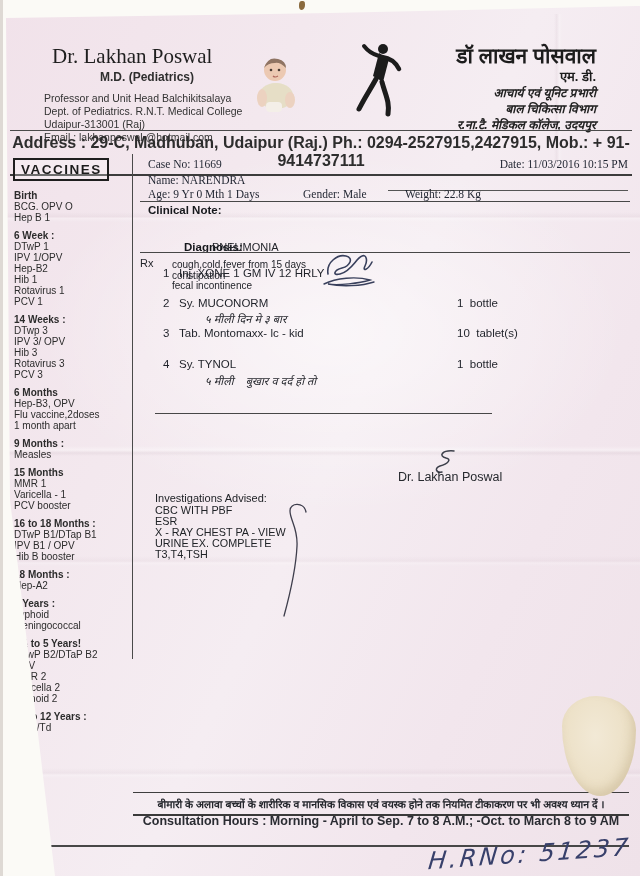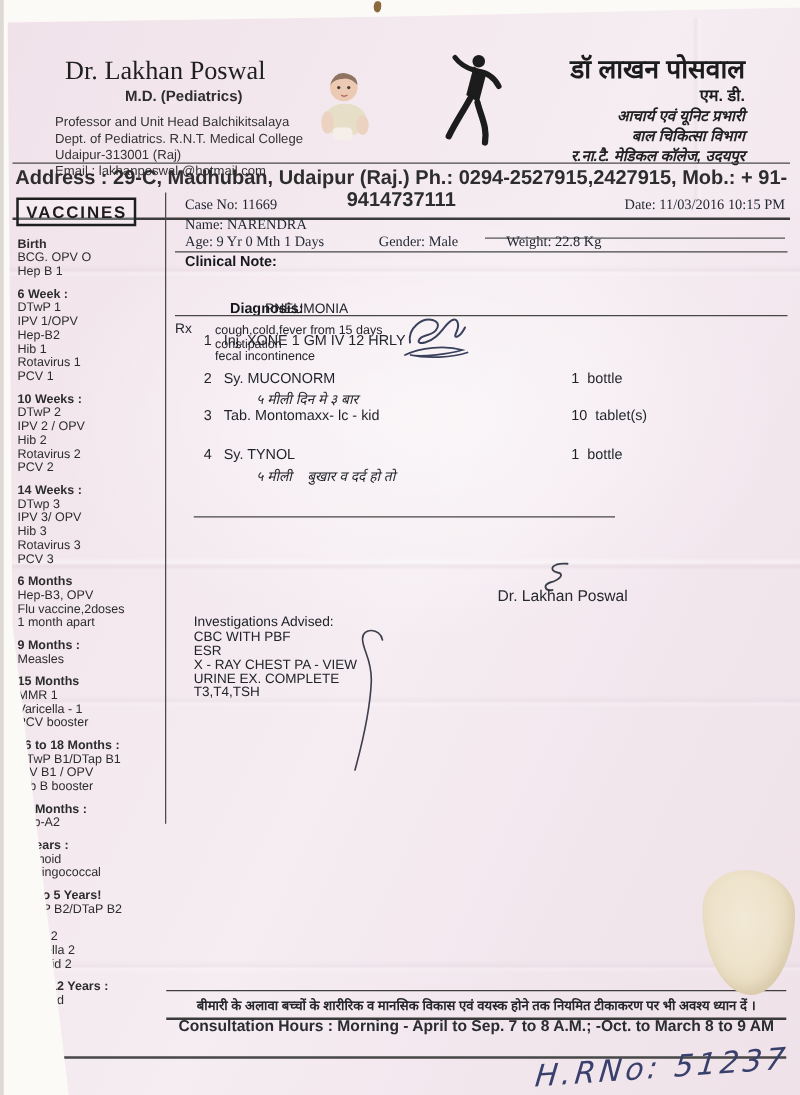--- a/index.html
+++ b/index.html
@@ -164,28 +164,20 @@
         <div class="vacc-group">
           <div class="g-title">6 Week :</div>
           <div>DTwP  1</div>
           <div>IPV 1/OPV</div>
           <div>Hep-B2</div>
           <div>Hib 1</div>
           <div>Rotavirus 1</div>
           <div>PCV 1</div>
         </div>
         <div class="vacc-group">
-          <div class="g-title">10 Weeks :</div>
-          <div>DTwP 2</div>
-          <div>IPV 2 / OPV</div>
-          <div>Hib 2</div>
-          <div>Rotavirus 2</div>
-          <div>PCV 2</div>
-        </div>
-        <div class="vacc-group">
           <div class="g-title">14 Weeks :</div>
           <div>DTwp 3</div>
           <div>IPV 3/ OPV</div>
           <div>Hib 3</div>
           <div>Rotavirus 3</div>
           <div>PCV 3</div>
         </div>
         <div class="vacc-group">
           <div class="g-title">6 Months</div>
           <div>Hep-B3, OPV</div>

